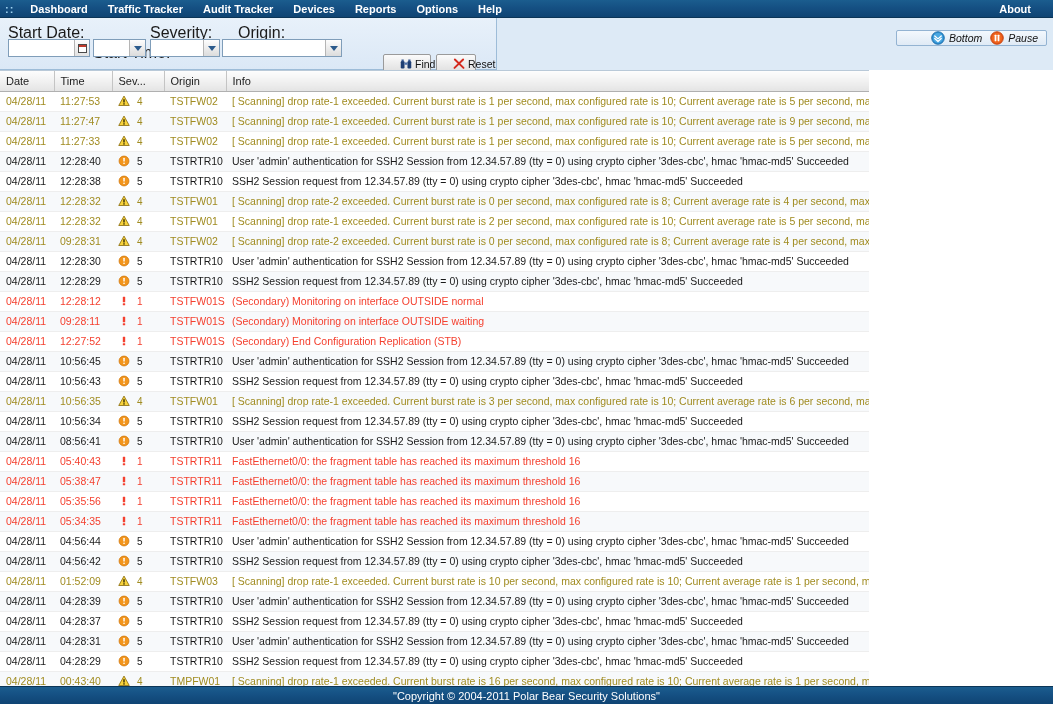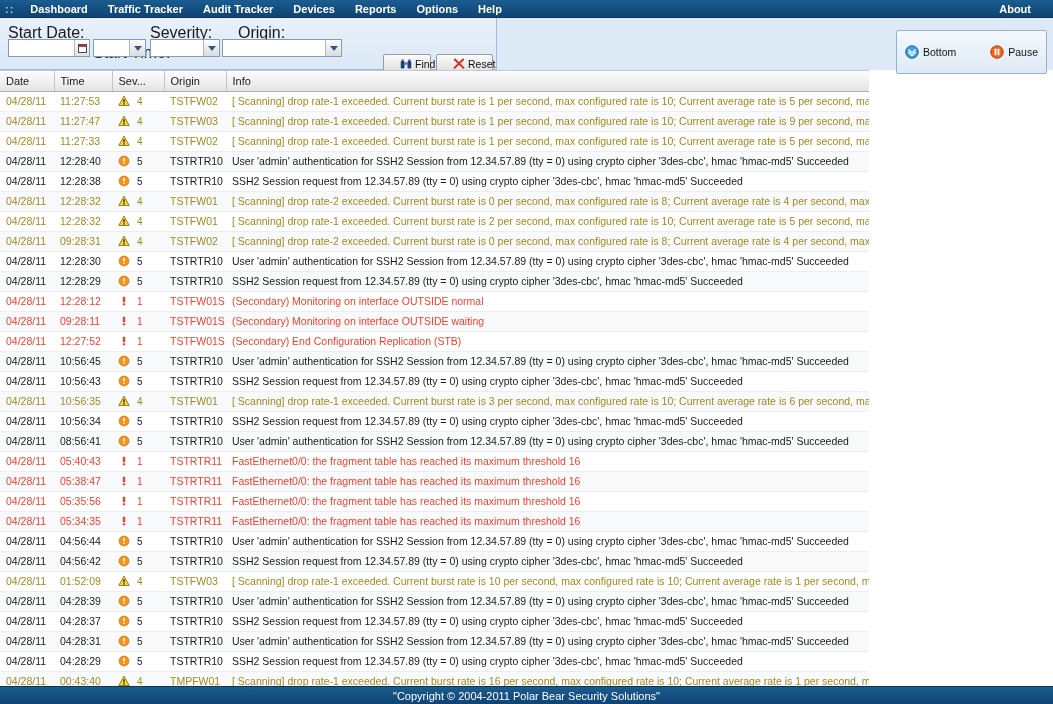--- a/index.html
+++ b/index.html
@@ -115,28 +115,29 @@
     padding: 0 16px;
     font-size: 10.5px;
     color: #111;
     cursor: pointer;
   }
 
   
   .rightbox {
     position: absolute;
     right: 6px; top: 12px;
-    width: 151px; height: 44px;
+    width: 151px; height: 16px;
     background: linear-gradient(to bottom,#f3f8fd,#dfeaf5);
     border: 1px solid #93b3d2;
     border-radius: 2px;
     display: flex;
     align-items: center;
-    justify-content: space-between;
+    justify-content: flex-end;
     padding: 0 4px;
+    font-style: italic;
   }
   .rbtn {
     display: flex; align-items: center; gap: 4px;
     font-size: 10.5px; color: #111;
     cursor: pointer;
     padding: 2px 4px;
   }
 
   
   .tablewrap {
@@ -267,21 +268,21 @@
       <svg class="ico" viewBox="0 0 16 16">
         <rect x="1" y="4" width="5" height="10" rx="1.6" fill="#1f3f73"></rect>
         <rect x="10" y="4" width="5" height="10" rx="1.6" fill="#1f3f73"></rect>
         <rect x="6" y="6" width="4" height="3" fill="#4a6ea8"></rect>
         <rect x="2" y="2" width="3" height="2.5" fill="#3a5b92"></rect>
         <rect x="11" y="2" width="3" height="2.5" fill="#3a5b92"></rect>
       </svg>
       <span>Find</span>
     </div>
 
-    <div class="btn" style="left:436px; width:57px;">
+    <div class="btn" style="left:436px; width:40px;">
       <svg class="ico" viewBox="0 0 16 16">
         <path d="M2.5 2 L14 13.2" stroke="#d42a1e" stroke-width="2.6" stroke-linecap="round" fill="none"></path>
         <path d="M13.5 2 L2 13.2" stroke="#d42a1e" stroke-width="2.6" stroke-linecap="round" fill="none"></path>
       </svg>
       <span>Reset</span>
     </div>
   </div>
 
   <div class="rightbox">
     <div class="rbtn">

